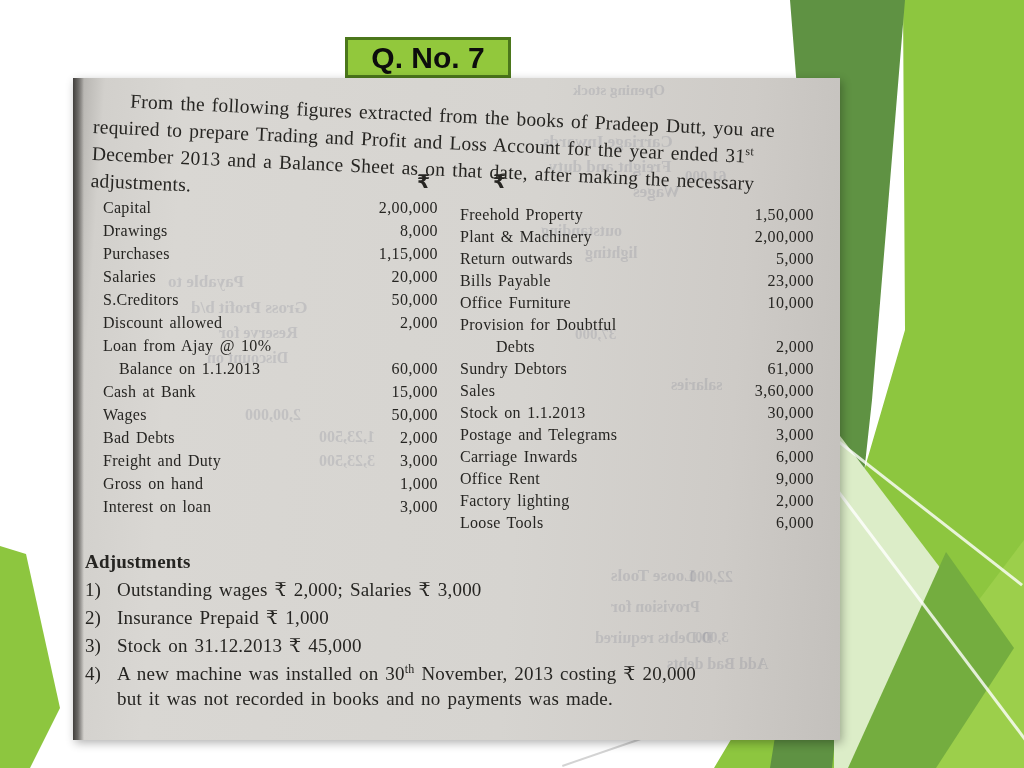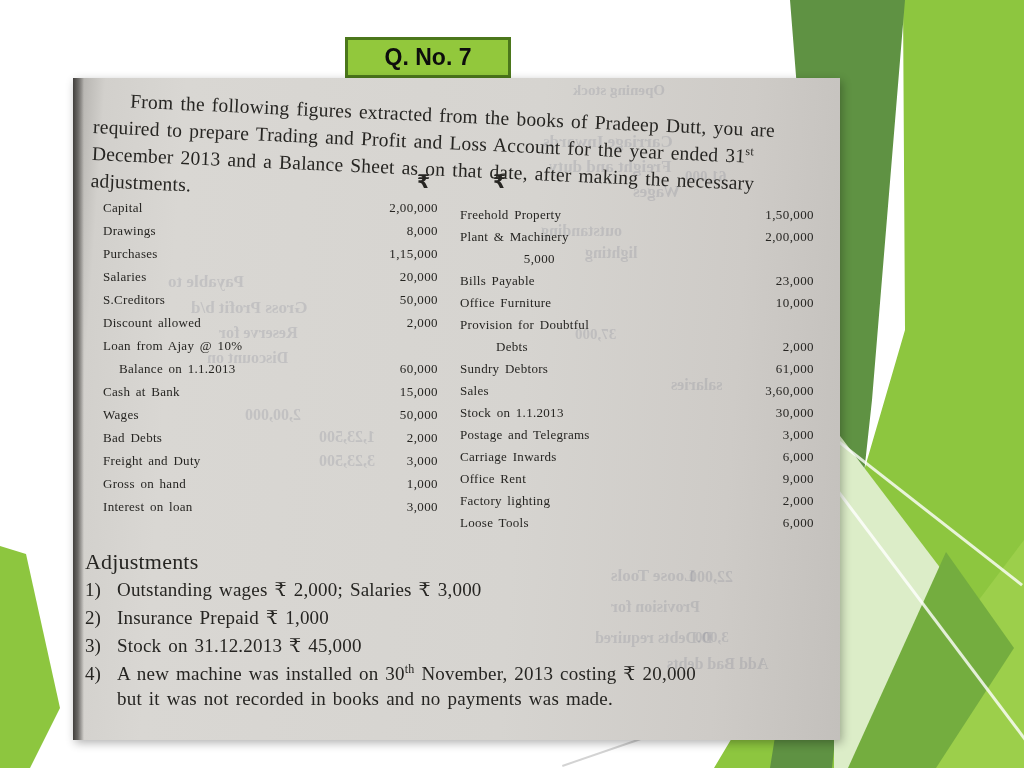--- a/index.html
+++ b/index.html
@@ -15,49 +15,49 @@
   #bg-mid{background:#74ad3f;clip-path:polygon(848px 768px,946px 552px,1014px 648px,936px 768px);}
   #bg-blwedge{background:#8dc63f;clip-path:polygon(0px 546px,26px 554px,60px 708px,30px 768px,0px 768px);}
   .bg-line{position:absolute;transform-origin:left top;pointer-events:none;}
   #bg-line1{left:826px;top:430px;width:250px;height:3px;background:rgba(255,255,255,.8);transform:rotate(38deg);}
   #bg-line2{left:836px;top:486px;width:320px;height:3px;background:rgba(255,255,255,.8);transform:rotate(53deg);}
   #bg-line3{left:562px;top:765px;width:86px;height:2px;background:rgba(130,130,130,.35);transform:rotate(-19deg);}
 
   
   .qbox{position:absolute;left:345px;top:37px;width:160px;height:35px;background:#92c83c;
         border:3px solid #4b771b;display:flex;align-items:center;justify-content:center;
-        font-family:"Liberation Sans","DejaVu Sans",sans-serif;font-weight:bold;font-size:23px;color:#0d0d0d;}
+        font-family:"Liberation Sans","DejaVu Sans",sans-serif;font-weight:bold;font-size:30px;color:#0d0d0d;}
 
   
   .page{position:absolute;left:73px;top:78px;width:767px;height:662px;overflow:hidden;color:#262522;
         background:linear-gradient(94deg,#8f8d89 0,#b9b7b3 1.4%,#d2d0cc 4%,#d9d7d3 14%,#d6d4d0 58%,#cecbc7 84%,#c3c0bc 100%);
         box-shadow:2px 3px 9px rgba(0,0,0,.3);}
   .page-edge{position:absolute;left:0;top:0;bottom:0;width:11px;
         background:linear-gradient(90deg,#413f3c 0,#6b6966 45%,rgba(107,105,102,0) 100%);}
   .page-inner{position:absolute;inset:0;}
 
   .intro{position:absolute;left:22px;top:8px;width:704px;font-size:19.5px;line-height:27px;
          text-indent:36px;word-spacing:2px;letter-spacing:.2px;transform:rotate(2.6deg);transform-origin:0 0;}
 
   .cur{position:absolute;top:92px;font-weight:bold;font-size:19px;font-family:"DejaVu Sans","Liberation Serif",sans-serif;}
   .cur1{left:344px;} .cur2{left:420px;}
 
-  .cols{position:absolute;left:30px;top:118px;right:26px;display:flex;font-size:13px;}
+  .cols{position:absolute;left:30px;top:118px;right:26px;display:flex;font-size:16px;}
   .col-left{width:335px;}
   .col-right{flex:1;margin-left:22px;padding-top:8px;}
   .frow{display:flex;line-height:23px;}
   .col-right .frow{line-height:22px;align-items:center;}
   .flbl{flex:1;white-space:nowrap;letter-spacing:.3px;word-spacing:2px;}
   .famt{width:100px;text-align:right;letter-spacing:.4px;}
   .col-right .famt{width:95px;}
   .indent{padding-left:16px;justify-content:flex-end;}
   .indent2{padding-left:36px;}
 
   .adjust{position:absolute;left:12px;top:472px;right:34px;font-size:19px;}
-  .adj-head{font-weight:normal;font-size:22px;line-height:24px;letter-spacing:.2px;}
+  .adj-head{font-weight:bold;font-size:19px;line-height:24px;letter-spacing:.2px;}
   .adj-item{display:flex;margin-top:3px;line-height:25px;}
   .adj-num{width:32px;flex:none;}
   .adj-text{flex:1;word-spacing:2px;letter-spacing:.2px;}
   .adj-l2{display:block;}
   sup{font-size:12px;line-height:0;vertical-align:super;}
 
   
   .ghost-layer{position:absolute;inset:0;}
   .ghost{position:absolute;transform:scaleX(-1);white-space:nowrap;font-weight:bold;
          color:rgba(80,85,115,.16);font-family:"Liberation Serif",serif;}
@@ -204,20 +204,21 @@
 
         <div class="frow">
               <span class="flbl">Freehold Property</span>
               <span class="famt">1,50,000</span>
             </div>
             <div class="frow">
               <span class="flbl">Plant &amp; Machinery</span>
               <span class="famt">2,00,000</span>
             </div>
             <div class="frow">
+              <span class="flbl">Return outwards</span>
               <span class="famt">5,000</span>
             </div>
             <div class="frow">
               <span class="flbl">Bills Payable</span>
               <span class="famt">23,000</span>
             </div>
             <div class="frow">
               <span class="flbl">Office Furniture</span>
               <span class="famt">10,000</span>
             </div>

